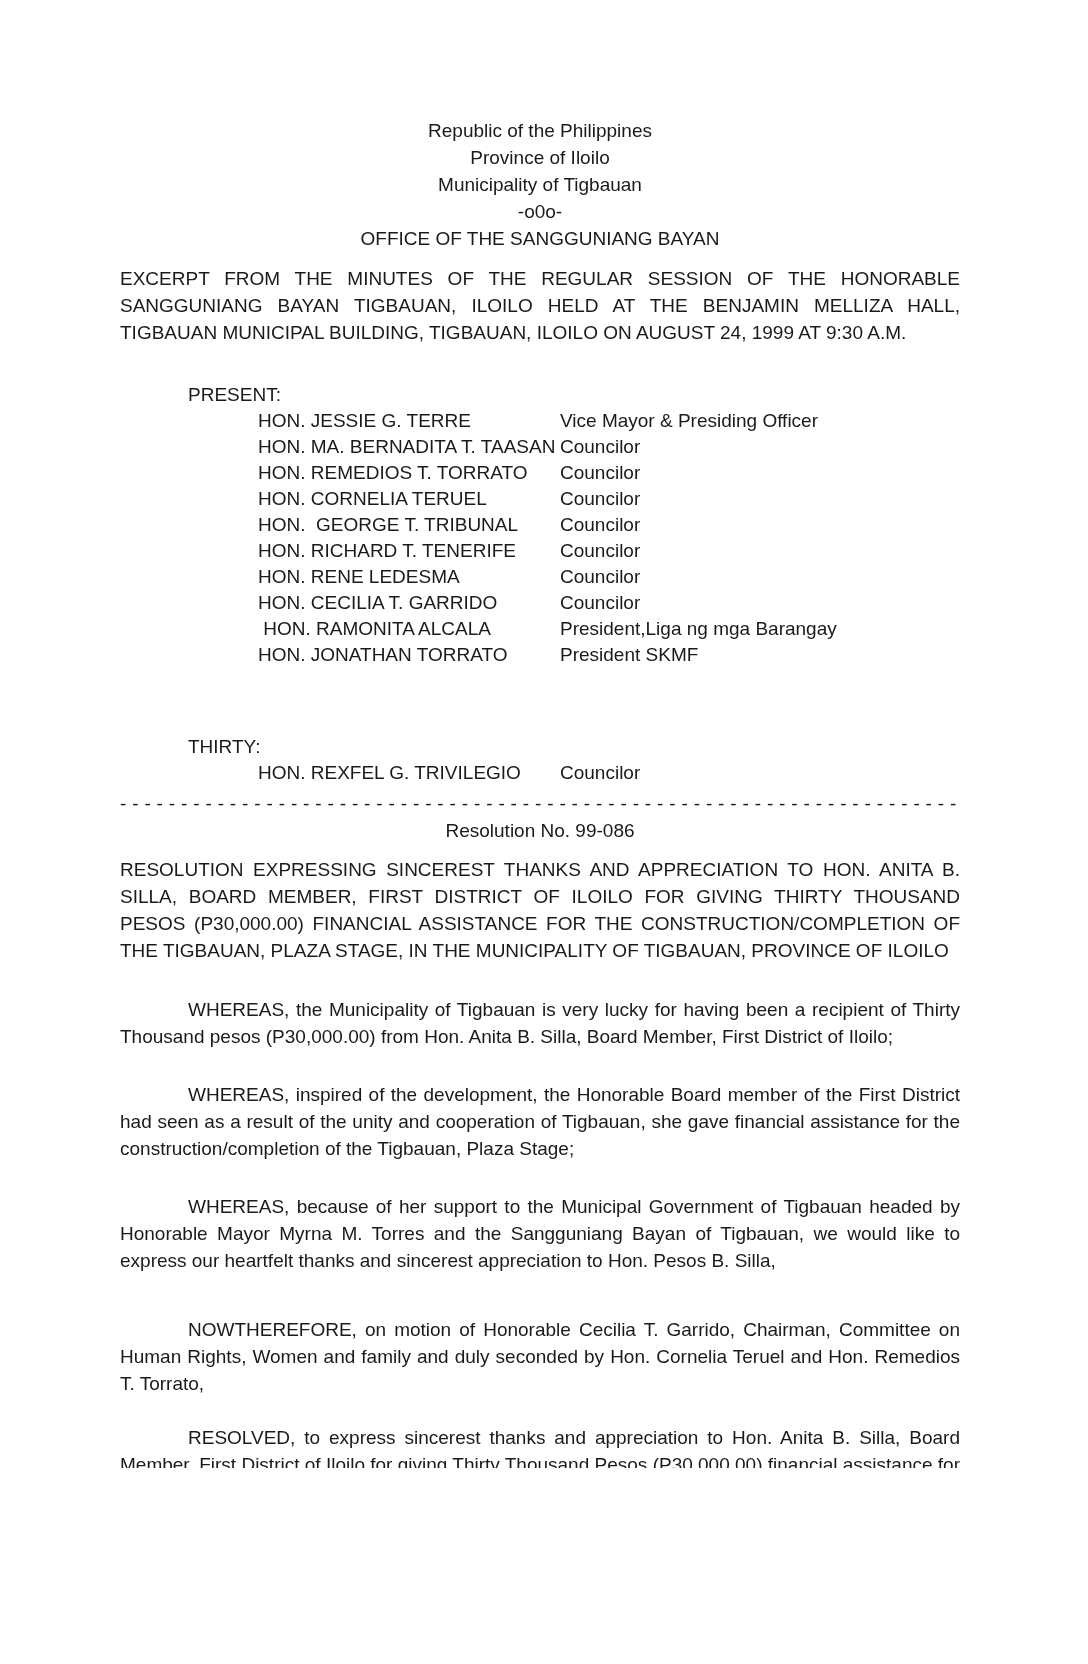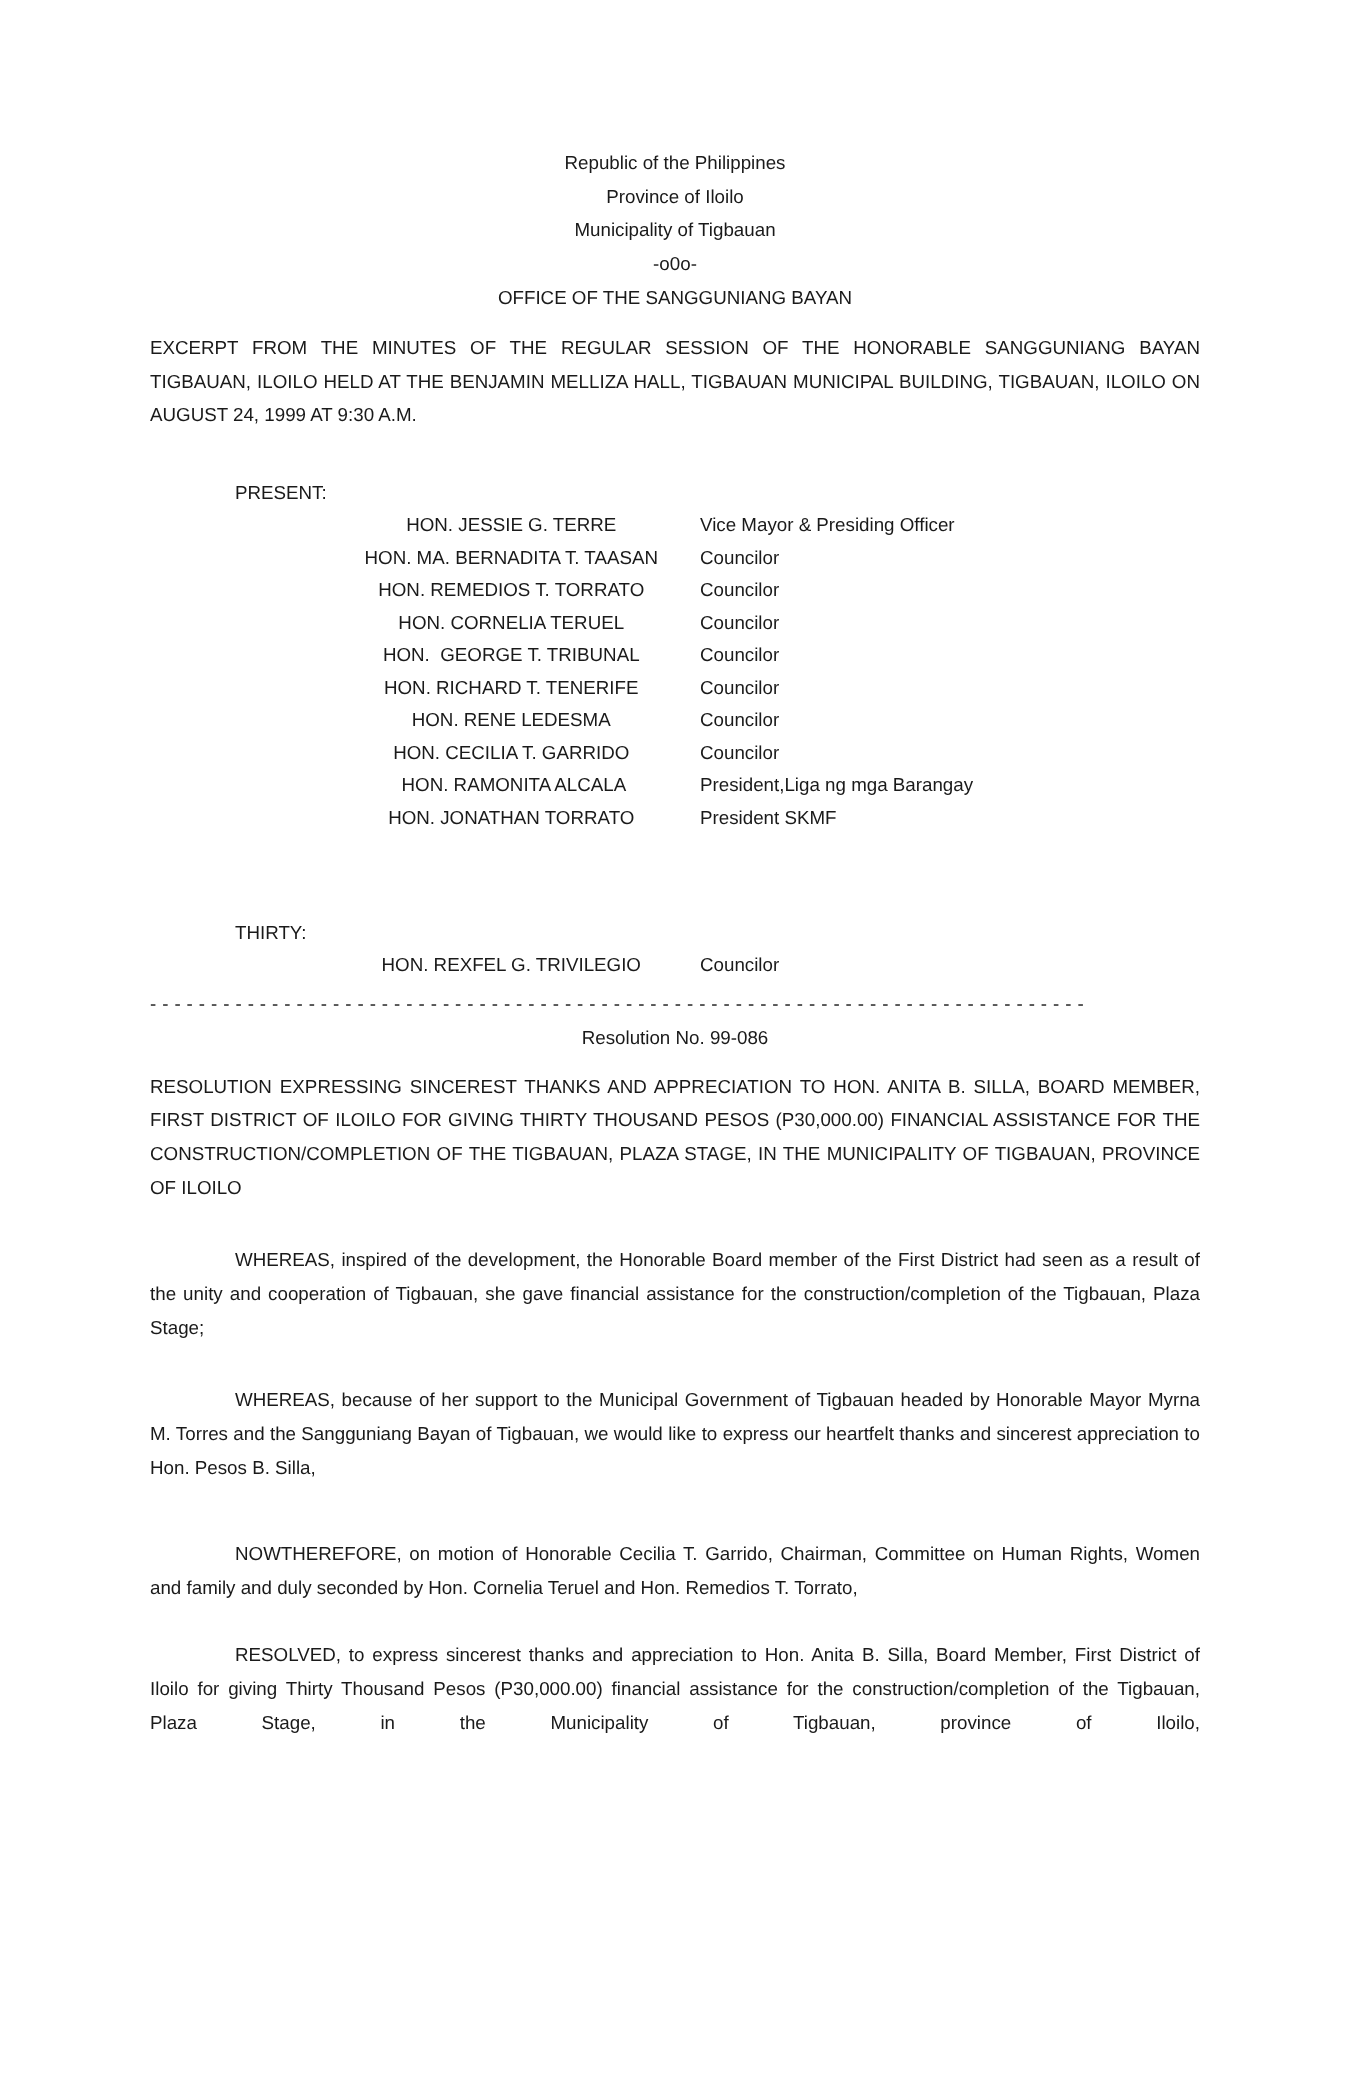--- a/index.html
+++ b/index.html
@@ -7,21 +7,21 @@
     padding: 0;
     background: #ffffff;
   }
   .page {
     position: relative;
     width: 1088px;
     height: 1468px;
     background: #ffffff;
     color: #1a1a1a;
     font-family: "Liberation Sans", sans-serif;
-    font-size: 15px;
+    font-size: 19px;
     line-height: 27px;
     overflow: hidden;
   }
   .content {
     position: absolute;
     left: 120px;
     top: 0;
     width: 840px;
   }
   .header-block {
@@ -39,21 +39,20 @@
   }
   .roster { margin-top: 0; }
   .roster-row {
     display: flex;
     line-height: 26px;
   }
   .roster-row .name {
     padding-left: 138px;
     flex: 0 0 302px;
     white-space: pre-wrap;
-    text-align: center;
   }
   .roster-row .position {
     flex: 1;
     text-align: left;
   }
   .absent-label {
     margin-top: 65px;
     padding-left: 68px;
   }
   .divider {
@@ -150,19 +149,20 @@
         <div class="position">Councilor</div>
       </div>
     </div>
 
     <div class="divider">- - - - - - - - - - - - - - - - - - - - - - - - - - - - - - - - - - - - - - - - - - - - - - - - - - - - - - - - - - - - - - - - - - - - - - - - - - - - -</div>
 
     <div class="resolution-no">Resolution No. 99-086</div>
 
     <div class="res-title">RESOLUTION EXPRESSING SINCEREST THANKS AND APPRECIATION TO HON. ANITA B. SILLA, BOARD MEMBER, FIRST DISTRICT OF ILOILO FOR GIVING THIRTY THOUSAND PESOS (P30,000.00) FINANCIAL ASSISTANCE FOR THE CONSTRUCTION/COMPLETION OF THE TIGBAUAN, PLAZA STAGE, IN THE MUNICIPALITY OF TIGBAUAN, PROVINCE OF ILOILO</div>
 
+    <div class="para first">WHEREAS, the Municipality of Tigbauan is very lucky for having been a recipient of Thirty Thousand pesos (P30,000.00) from Hon. Anita B. Silla, Board Member, First District of Iloilo;</div>
     <div class="para">WHEREAS, inspired of the development, the Honorable Board member of the First District had seen as a result of the unity and cooperation of Tigbauan, she gave financial assistance for the construction/completion of the Tigbauan, Plaza Stage;</div>
     <div class="para">WHEREAS, because of her support to the Municipal Government of Tigbauan headed by Honorable Mayor Myrna M. Torres and the Sangguniang Bayan of Tigbauan, we would like to express our heartfelt thanks and sincerest appreciation to Hon. Pesos B. Silla,</div>
     <div class="para p4">NOWTHEREFORE, on motion of Honorable Cecilia T. Garrido, Chairman, Committee on Human Rights, Women and family and duly seconded by Hon. Cornelia Teruel and Hon. Remedios T. Torrato,</div>
     <div class="para p5 justify-last">RESOLVED, to express sincerest thanks and appreciation to Hon. Anita B. Silla, Board Member, First District of Iloilo for giving Thirty Thousand Pesos (P30,000.00) financial assistance for the construction/completion of the Tigbauan, Plaza Stage, in the Municipality of Tigbauan, province of Iloilo,</div>
 
   </div>
 </div>
 
 </body></html>

